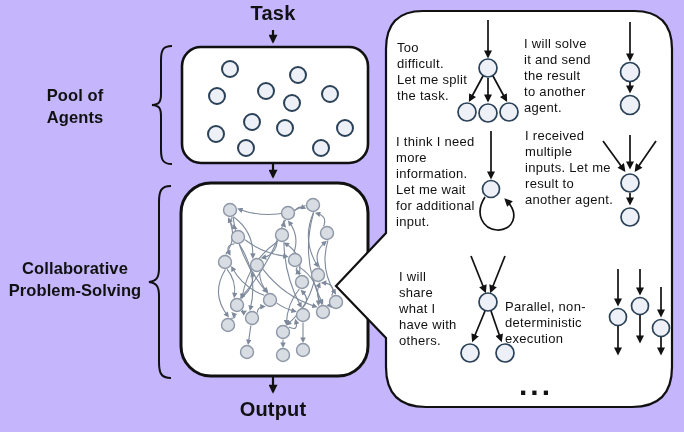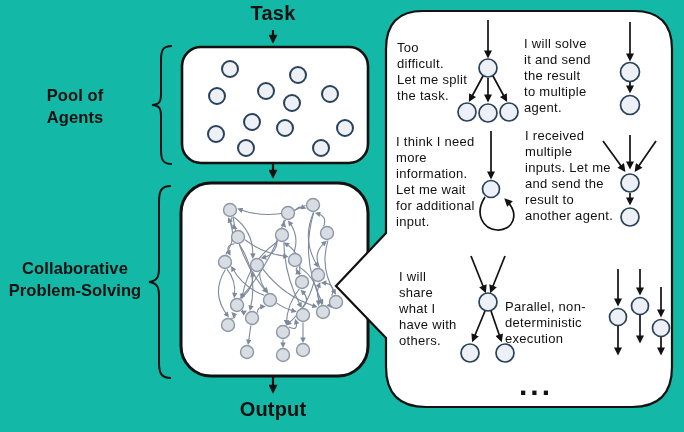--- a/index.html
+++ b/index.html
@@ -1,17 +1,17 @@
 <!DOCTYPE html>
 <html style="--ink: #111111; --agent-fill: #edf1f7; --agent-stroke: #2a4158; --graph-node-fill: #d8dce3; --graph-node-stroke: #8d97a6; --graph-edge: #7e8a9c;"><head>
 <meta charset="utf-8">
 <style>
   html,body{margin:0;padding:0;background:#ffffff;}
   body{font-family:"Liberation Sans", sans-serif; color:var(--ink,#111);}
-  .stage{position:relative;width:684px;height:432px;background:#14b8a6;overflow:hidden;}
+  .stage{position:relative;width:684px;height:432px;background:#c4b5fd;overflow:hidden;}
   #gfx{position:absolute;left:0;top:0;}
 
   .biglabel{position:absolute;font-weight:800;font-size:20px;line-height:22px;text-align:center;letter-spacing:.2px;color:var(--ink,#111);}
   .sidelabel{position:absolute;font-weight:800;font-size:16.5px;line-height:22px;text-align:center;letter-spacing:.1px;color:var(--ink,#111);}
   .note{position:absolute;font-size:13px;line-height:16px;letter-spacing:.3px;color:var(--ink,#111);}
   .ellipsis{position:absolute;font-weight:900;font-size:30px;letter-spacing:3px;color:var(--ink,#111);}
 
   .box{fill:#ffffff;stroke:var(--ink,#111);stroke-width:2.6;}
   .bubble{fill:#ffffff;stroke:var(--ink,#111);stroke-width:2.2;}
   .brace{fill:none;stroke:var(--ink,#111);stroke-width:2;}
@@ -206,36 +206,35 @@
   <div class="note" style="left:397px;top:40px;width:90px;">
       <div>Too</div>
       <div>difficult.</div>
       <div>Let me split</div>
       <div>the task.</div>
     </div>
   <div class="note" style="left:524px;top:36px;width:90px;">
       <div>I will solve</div>
       <div>it and send</div>
       <div>the result</div>
-      <div>to multiple</div>
+      <div>to another</div>
       <div>agent.</div>
     </div>
   <div class="note" style="left:396px;top:134px;width:95px;">
       <div>I think I need</div>
       <div>more</div>
       <div>information.</div>
       <div>Let me wait</div>
       <div>for additional</div>
       <div>input.</div>
     </div>
   <div class="note" style="left:525px;top:128px;width:95px;">
       <div>I received</div>
       <div>multiple</div>
       <div>inputs. Let me</div>
-      <div>and send the</div>
       <div>result to</div>
       <div>another agent.</div>
     </div>
   <div class="note" style="left:399px;top:269px;width:70px;">
       <div>I will</div>
       <div>share</div>
       <div>what I</div>
       <div>have with</div>
       <div>others.</div>
     </div>

